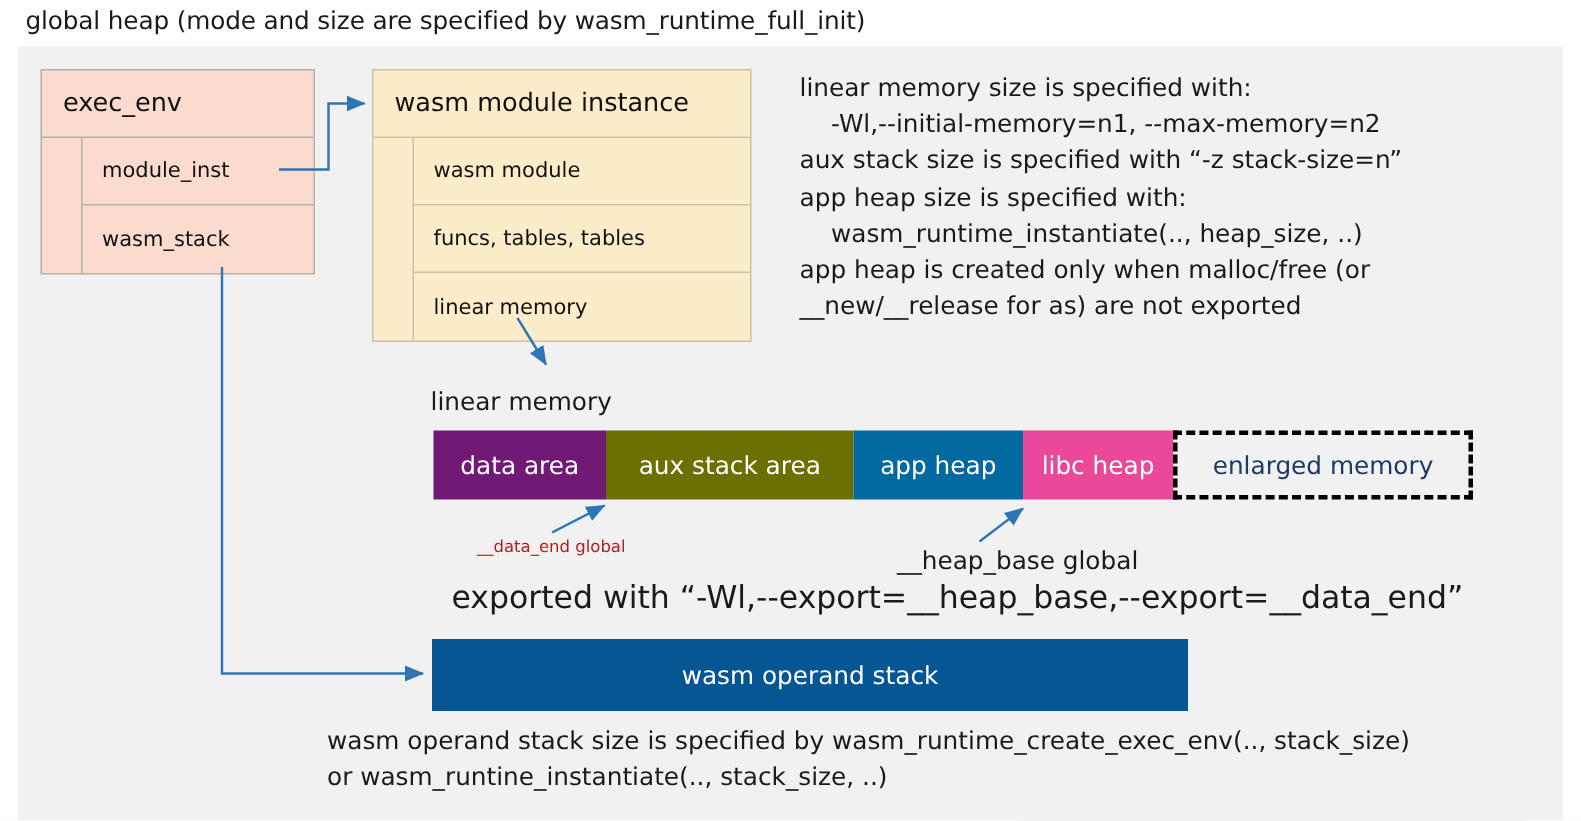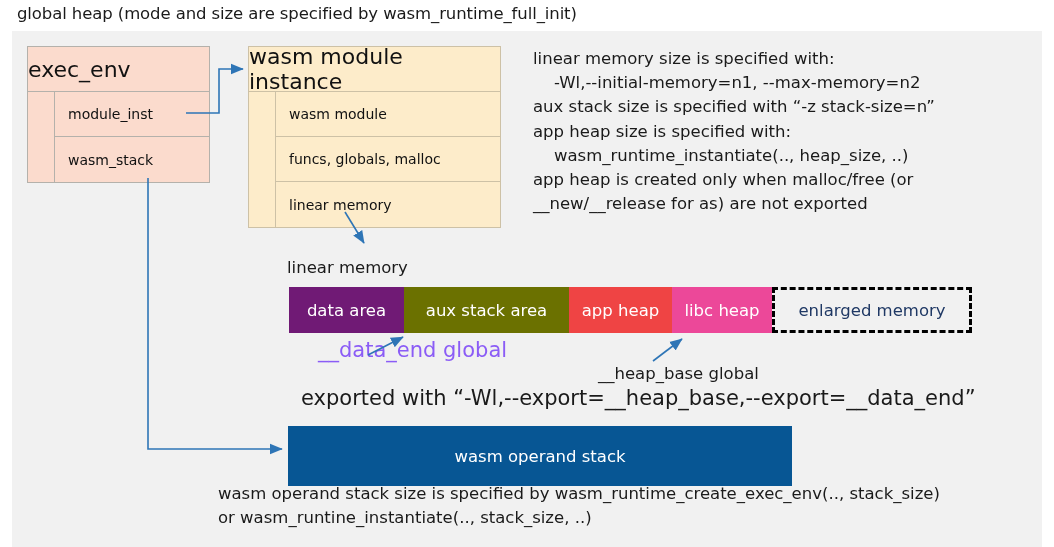--- a/index.html
+++ b/index.html
@@ -39,21 +39,22 @@
   .struct {
     position: absolute;
     box-sizing: border-box;
     border: 1px solid #b4b1ab;
   }
   .struct .hdr {
     box-sizing: border-box;
     height: 45px;
     display: flex;
     align-items: center;
-    font-size: 22px;
+    padding-left: 14px;
+    font-size: 17px;
     color: #111111;
     border-bottom: 1px solid #b4b1ab;
   }
   .struct .body {
     display: flex;
   }
   .struct .gutter {
     width: 26px;
     flex: 0 0 26px;
     border-right: 1px solid #b4b1ab;
@@ -129,36 +130,36 @@
     background: #f1f1f1;
     color: #1f3864;
   }
 
   
   #operand-stack-bar {
     position: absolute;
     left: 288px;
     top: 426px;
     width: 504px;
-    height: 60px;
+    height: 48px;
     background: #075694;
     display: flex;
     align-items: center;
     justify-content: center;
     font-size: 16.5px;
     color: #ffffff;
   }
 
   
   #data-end-label {
     position: absolute;
     left: 318px;
-    top: 338px;
-    font-size: 21px;
-    color: #8b5cf6;
+    top: 358px;
+    font-size: 11px;
+    color: #b91c1c;
   }
   #heap-base-label {
     position: absolute;
     left: 598px;
     top: 364px;
     font-size: 16.5px;
     color: #1a1a1a;
   }
   #exported-with-label {
     position: absolute;
@@ -201,39 +202,39 @@
       </div>
     </div>
   </div>
 
   <div class="struct" id="module-inst-box">
     <div class="hdr">wasm module instance</div>
     <div class="body">
       <div class="gutter"></div>
       <div class="rows">
         <div class="row">wasm module</div>
-        <div class="row">funcs, globals, malloc</div>
+        <div class="row">funcs, tables, tables</div>
         <div class="row">linear memory</div>
       </div>
     </div>
   </div>
 
   <div class="notes" id="memory-notes">linear memory size is specified with:
     -Wl,--initial-memory=n1, --max-memory=n2
 aux stack size is specified with “-z stack-size=n”
 app heap size is specified with:
     wasm_runtime_instantiate(.., heap_size, ..)
 app heap is created only when malloc/free (or
 __new/__release for as) are not exported</div>
 
   <div id="linear-memory-label">linear memory</div>
   <div id="memory-bar">
       <div class="seg" style="width: 115px; background: #701a75;">data area</div>
       <div class="seg" style="width: 165px; background: rgb(107, 113, 0);">aux stack area</div>
-      <div class="seg" style="width: 103px; background: #ef4444;">app heap</div>
+      <div class="seg" style="width: 113px; background: #0369a1;">app heap</div>
       <div class="seg" style="width: 100px; background: #ec4899;">libc heap</div>
       <div class="seg dashed" style="width: 200px;">enlarged memory</div>
     </div>
 
   <div id="data-end-label">__data_end global</div>
   <div id="heap-base-label">__heap_base global</div>
   <div id="exported-with-label">exported with “-Wl,--export=__heap_base,--export=__data_end”</div>
 
   <div id="operand-stack-bar">wasm operand stack</div>
   <div class="notes" id="operand-stack-notes">wasm operand stack size is specified by wasm_runtime_create_exec_env(.., stack_size)

